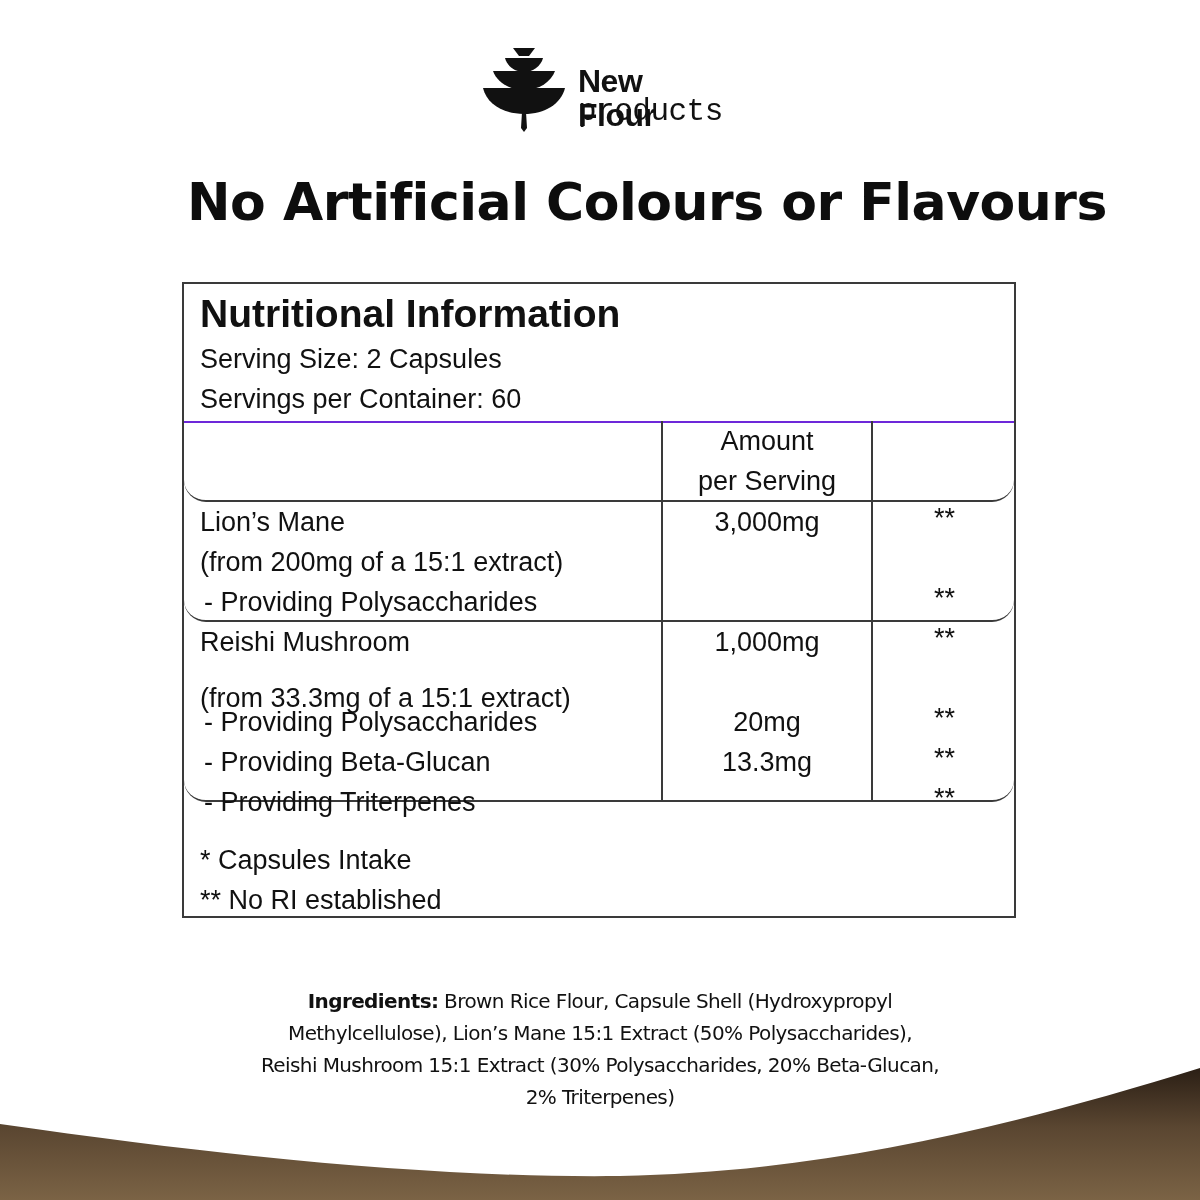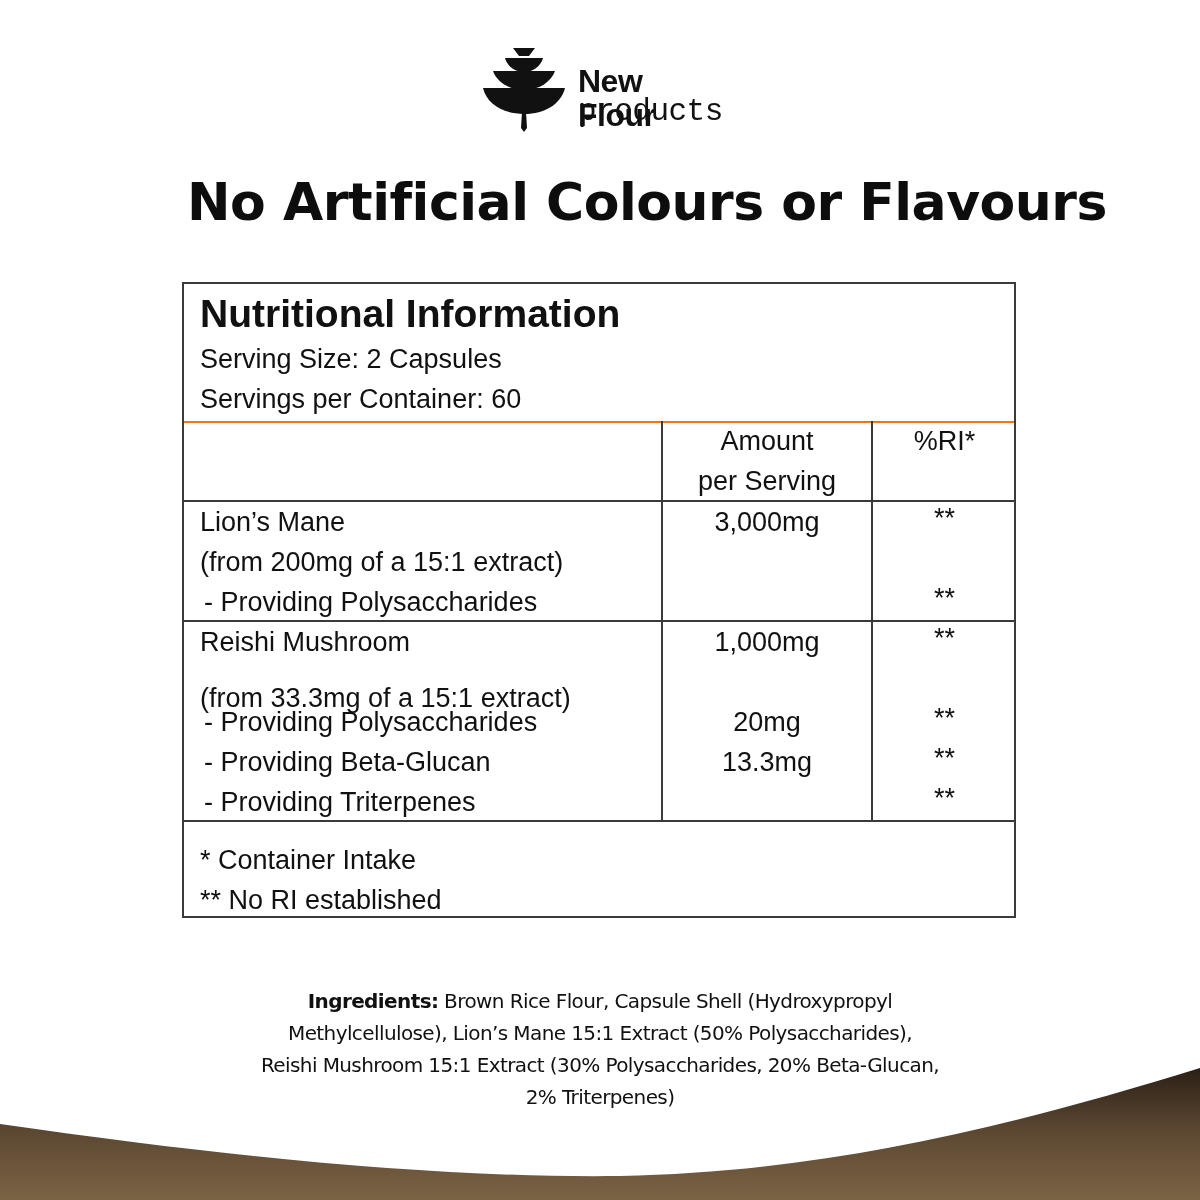--- a/index.html
+++ b/index.html
@@ -24,24 +24,24 @@
   .headline {
     position:absolute; left:0; width:1200px; top:172px; text-align:center;
     font-family:"DejaVu Sans", sans-serif; font-weight:bold; font-size:52px;
     letter-spacing:-0.5px; color:#0d0d0d;margin-left:47px;
   }
   .table {
     position:absolute; left:182px; top:282px; width:834px; height:636px;
     border:2px solid #3a3a3a; box-sizing:border-box;
     font-family:"Liberation Sans", sans-serif; color:#111;
   }
-  .t-head { position:absolute; left:0; top:0; width:100%; height:137px; border-bottom:2px solid #f97316; }
+  .t-head { position:absolute; left:0; top:0; width:100%; height:137px; border-bottom:2px solid #6d28d9; }
   .t-title { position:absolute; left:16px; top:8px; font-size:39px; font-weight:bold; }
   .t-sub { position:absolute; left:16px; font-size:27px; }
-  .row { position:absolute; left:0; width:100%; border-bottom:2px solid #3a3a3a; box-sizing:border-box; }
+  .row { position:absolute; left:0; width:100%; border-bottom:2px solid #3a3a3a; box-sizing:border-box;border-radius:22px; }
   .cell { position:absolute; top:0; height:100%; box-sizing:border-box; }
   .c1 { left:0; width:479px; border-right:2px solid #3a3a3a; }
   .c2 { left:479px; width:210px; border-right:2px solid #3a3a3a; }
   .c3 { left:689px; width:143px; }
   .line { position:absolute; font-size:27px; line-height:40px; white-space:nowrap; }
   .c1 .line { left:16px; }
   .c1 .line.indent { left:20px; }
   .c2 .line, .c3 .line { left:0; width:100%; text-align:center; }
   .foot { position:absolute; left:16px; font-size:27px; line-height:40px; }
   .ingredients {
@@ -85,62 +85,59 @@
     <div class="t-sub" style="top:60px">Serving Size: 2 Capsules</div>
     <div class="t-sub" style="top:100px">Servings per Container: 60</div>
   </div>
 
   <div class="row" style="top:137px;height:81px">
     <div class="cell c1"></div>
     <div class="cell c2">
       <div class="line" style="top:0">Amount</div>
       <div class="line" style="top:40px">per Serving</div>
     </div>
-    <div class="cell c3">
-      <div class="line" style="top:0">%RI*</div>
-    </div>
   </div>
 
   <div class="row" style="top:218px;height:120px">
     <div class="cell c1">
       <div class="line" style="top:0">Lion’s Mane</div>
       <div class="line" style="top:40px">(from 200mg of a 15:1 extract)</div>
       <div class="line indent" style="top:80px">- Providing Polysaccharides</div>
     </div>
     <div class="cell c2">
       <div class="line" style="top:0">3,000mg</div>
     </div>
     <div class="cell c3">
       <div class="line" style="top:-4px">**</div>
       <div class="line" style="top:76px">**</div>
     </div>
   </div>
 
-  <div class="row" style="top:338px;height:200px">
+  <div class="row" style="top:338px;height:180px">
     <div class="cell c1">
       <div class="line" style="top:0">Reishi Mushroom</div>
       <div class="line" style="top:56px">(from 33.3mg of a 15:1 extract)</div>
       <div class="line indent" style="top:80px">- Providing Polysaccharides</div>
       <div class="line indent" style="top:120px">- Providing Beta-Glucan</div>
       <div class="line indent" style="top:160px">- Providing Triterpenes</div>
     </div>
     <div class="cell c2">
       <div class="line" style="top:0">1,000mg</div>
       <div class="line" style="top:80px">20mg</div>
       <div class="line" style="top:120px">13.3mg</div>
     </div>
     <div class="cell c3">
       <div class="line" style="top:-4px">**</div>
       <div class="line" style="top:76px">**</div>
       <div class="line" style="top:116px">**</div>
       <div class="line" style="top:156px">**</div>
     </div>
   </div>
 
-  <div class="foot" style="top:556px">* Container Intake</div>
+  <div class="foot" style="top:556px">* Capsules Intake</div>
   <div class="foot" style="top:596px">** No RI established</div>
 </div>
 
 <div class="ingredients">
   <div><b>Ingredients:</b><span> Brown Rice Flour, Capsule Shell (Hydroxypropyl</span></div>
   <div>Methylcellulose), Lion’s Mane 15:1 Extract (50% Polysaccharides),</div>
   <div>Reishi Mushroom 15:1 Extract (30% Polysaccharides, 20% Beta-Glucan,</div>
   <div>2% Triterpenes)</div>
 </div>
 

